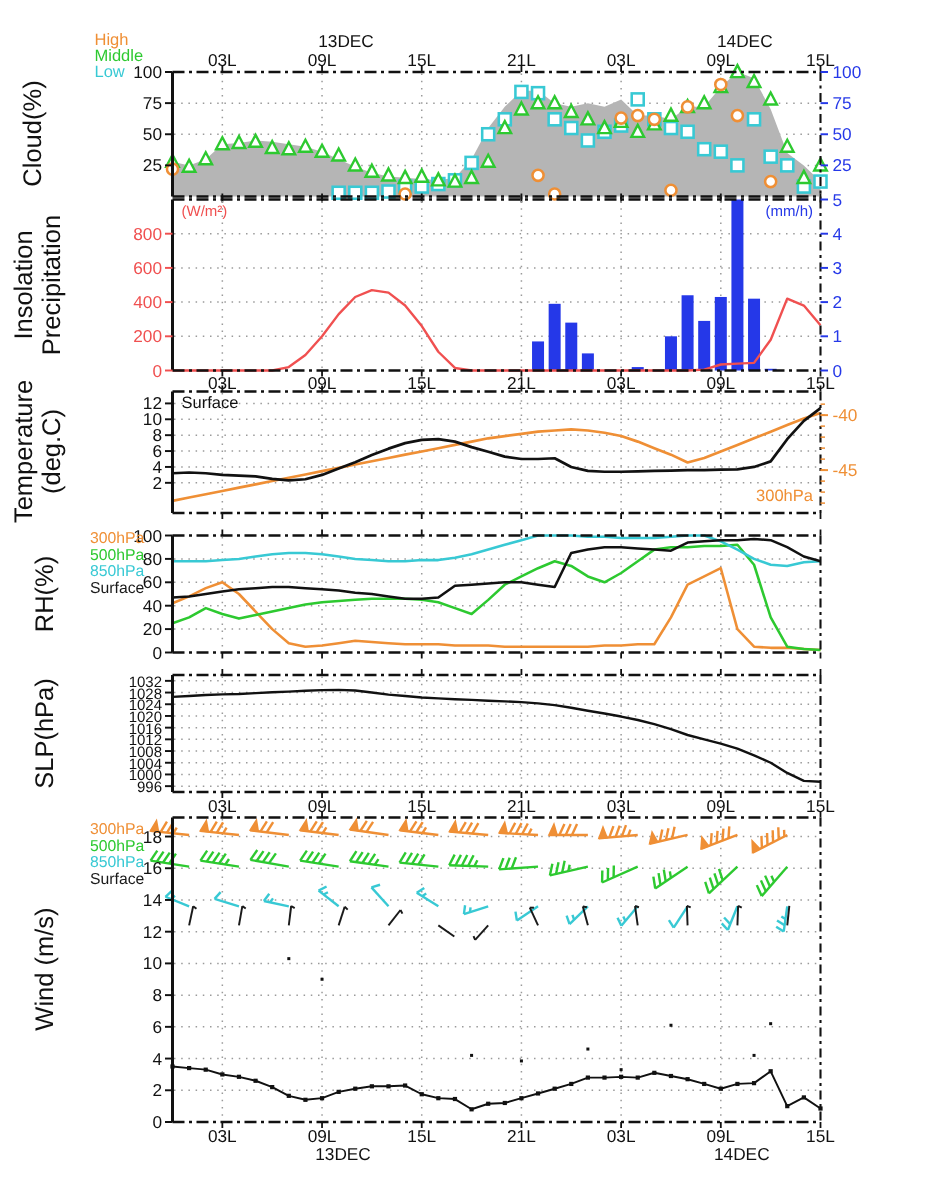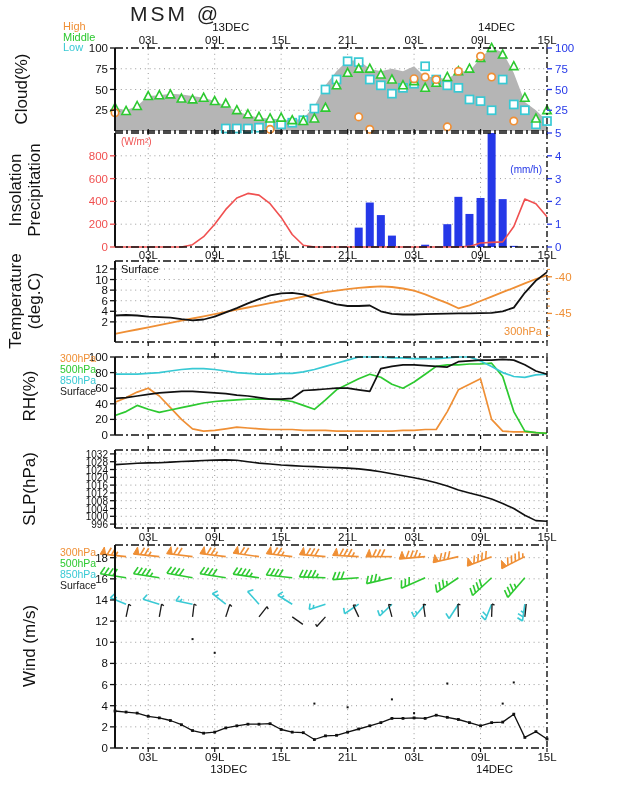--- a/index.html
+++ b/index.html
@@ -726,32 +726,31 @@
         <text x="281.1538461538462" y="761" fill="#111" font-size="11.5" text-anchor="middle">15L</text>
         <text x="347.61538461538464" y="761" fill="#111" font-size="11.5" text-anchor="middle">21L</text>
         <text x="414.0769230769231" y="761" fill="#111" font-size="11.5" text-anchor="middle">03L</text>
         <text x="480.53846153846155" y="761" fill="#111" font-size="11.5" text-anchor="middle">09L</text>
         <text x="547" y="761" fill="#111" font-size="11.5" text-anchor="middle">15L</text>
         <text x="228.69230769230768" y="773" fill="#111" font-size="11.5" text-anchor="middle">13DEC</text>
         <text x="494.53846153846155" y="773" fill="#111" font-size="11.5" text-anchor="middle">14DEC</text>
       </g>
     </svg>
 
-  <div class="title">MSM  @</div>
 
   <div class="vlabel" style="left:-68px;top:79px;width:180px;height:20px;">Cloud(%)</div>
   <div class="vlabel" style="left:-64px;top:170px;width:180px;height:40px;">
     <div>Insolation</div>
     <div>Precipitation</div>
   </div>
   <div class="vlabel" style="left:-64px;top:281px;width:180px;height:40px;">
     <div>Temperature</div>
     <div>(deg.C)</div>
   </div>
   <div class="vlabel" style="left:-30px;top:386px;width:120px;height:20px;">RH(%)</div>
   <div class="vlabel" style="left:-30px;top:479px;width:120px;height:20px;">SLP(hPa)</div>
   <div class="vlabel" style="left:-60px;top:636px;width:180px;height:20px;">Wind (m/s)</div>
 
   <div class="ann red" style="left:121px;top:136px;">(W/m²)</div>
-  <div class="ann blue ra" style="left:458px;top:136px;margin-top:28px;">(mm/h)</div>
+  <div class="ann blue ra" style="left:458px;top:136px;">(mm/h)</div>
   <div class="ann" style="left:121px;top:263px;font-size:11px;">Surface</div>
   <div class="ann orange ra" style="left:458px;top:325px;font-size:11px;">300hPa</div>
 </div>
 
 </body></html>

